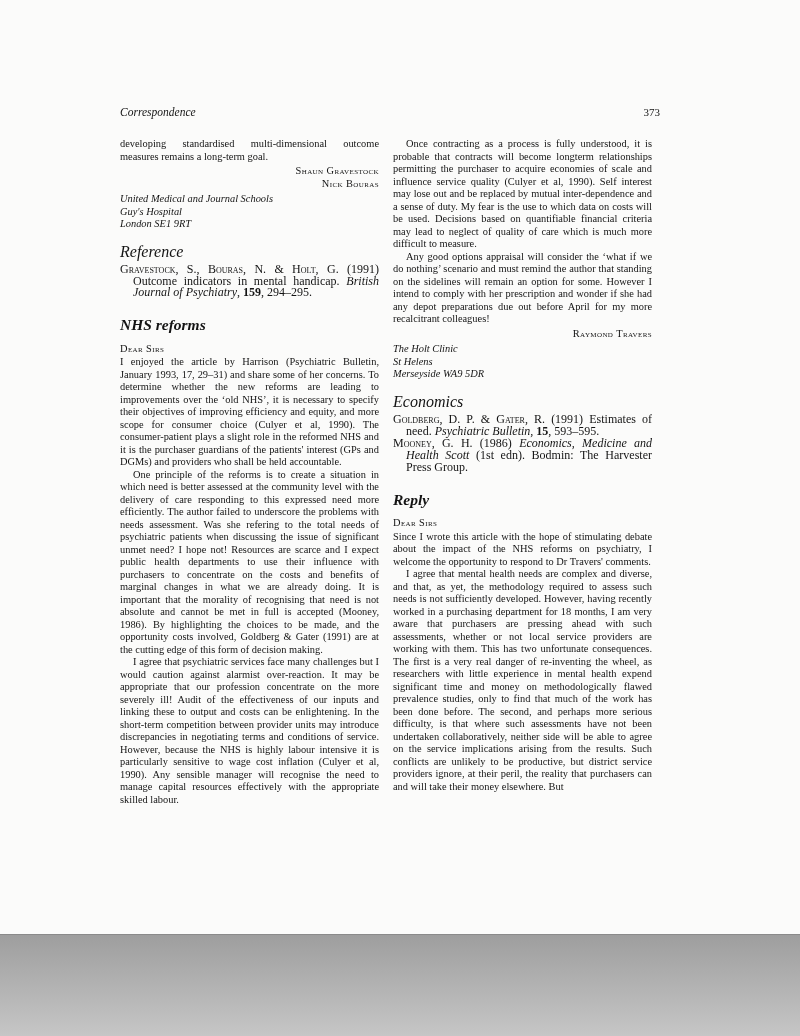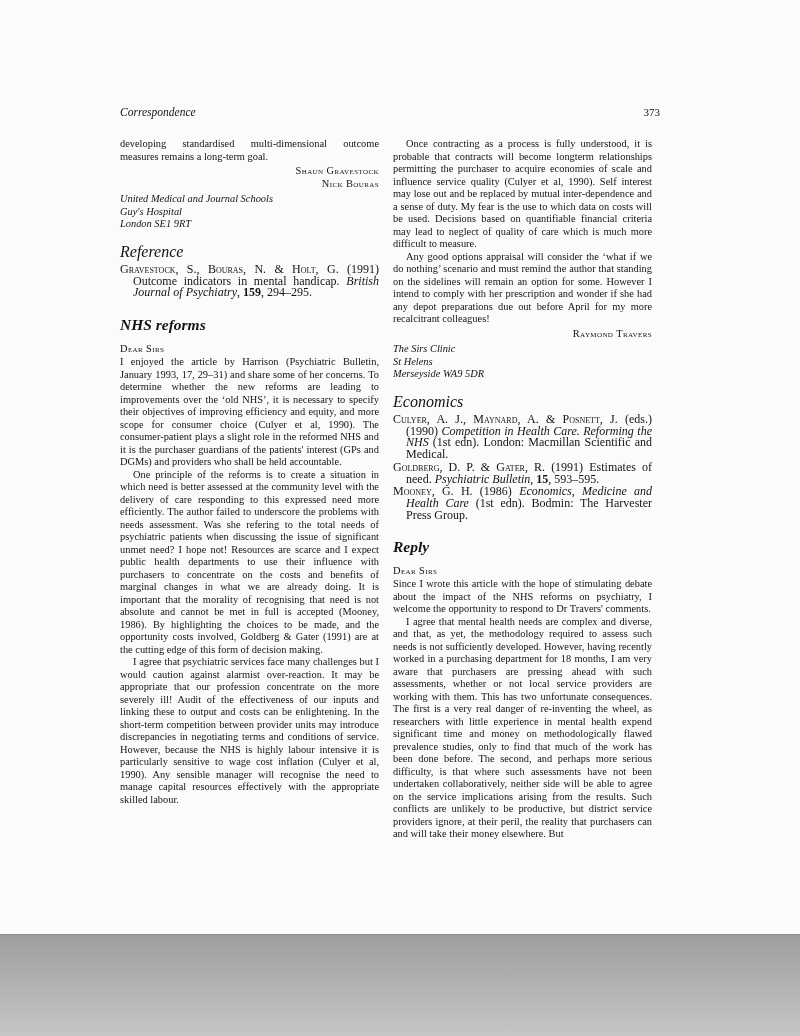--- a/index.html
+++ b/index.html
@@ -86,30 +86,29 @@
     <div class="col">
 
       <p class="body indent">Once contracting as a process is fully understood, it is probable that contracts will become longterm relationships permitting the purchaser to acquire economies of scale and influence service quality (Culyer et al, 1990). Self interest may lose out and be replaced by mutual inter-dependence and a sense of duty. My fear is the use to which data on costs will be used. Decisions based on quantifiable financial criteria may lead to neglect of quality of care which is much more difficult to measure.</p>
       <p class="body indent">Any good options appraisal will consider the ‘what if we do nothing’ scenario and must remind the author that standing on the sidelines will remain an option for some. However I intend to comply with her prescription and wonder if she had any depot preparations due out before April for my more recalcitrant colleagues!</p>
 
       <div class="sigs">
         <div class="sig-line">Raymond Travers</div>
       </div>
 
       <div class="addr">
-        <div>The Sirs Clinic</div>
+        <div>The Holt Clinic</div>
         <div>St Helens</div>
         <div>Merseyside WA9 5DR</div>
       </div>
 
       <h3 class="ref-head">Economics</h3>
 
-      <p class="ref"><span class="sc">Culyer, A. J., Maynard, A. &amp; Posnett, J.</span><span> (eds.) (1990) </span><span class="i">Competition in Health Care. Reforming the NHS</span><span> (1st edn). London: Macmillan Scientific and Medical.</span></p>
       <p class="ref"><span class="sc">Goldberg, D. P. &amp; Gater, R.</span><span> (1991) Estimates of need. </span><span class="i">Psychiatric Bulletin</span><span>, </span><span class="b">15</span><span>, 593–595.</span></p>
-      <p class="ref"><span class="sc">Mooney, G. H.</span><span> (1986) </span><span class="i">Economics, Medicine and Health Care</span><span> (1st edn). Bodmin: The Harvester Press Group.</span></p>
+      <p class="ref"><span class="sc">Mooney, G. H.</span><span> (1986) </span><span class="i">Economics, Medicine and Health Scott</span><span> (1st edn). Bodmin: The Harvester Press Group.</span></p>
 
       <h2 class="letter-title">Reply</h2>
 
       <p class="salutation">Dear Sirs</p>
 
       <p class="body">Since I wrote this article with the hope of stimulating debate about the impact of the NHS reforms on psychiatry, I welcome the opportunity to respond to Dr Travers' comments.</p>
       <p class="body indent">I agree that mental health needs are complex and diverse, and that, as yet, the methodology required to assess such needs is not sufficiently developed. However, having recently worked in a purchasing department for 18 months, I am very aware that purchasers are pressing ahead with such assessments, whether or not local service providers are working with them. This has two unfortunate consequences. The first is a very real danger of re-inventing the wheel, as researchers with little experience in mental health expend significant time and money on methodologically flawed prevalence studies, only to find that much of the work has been done before. The second, and perhaps more serious difficulty, is that where such assessments have not been undertaken collaboratively, neither side will be able to agree on the service implications arising from the results. Such conflicts are unlikely to be productive, but district service providers ignore, at their peril, the reality that purchasers can and will take their money elsewhere. But</p>
 
     </div>
 

